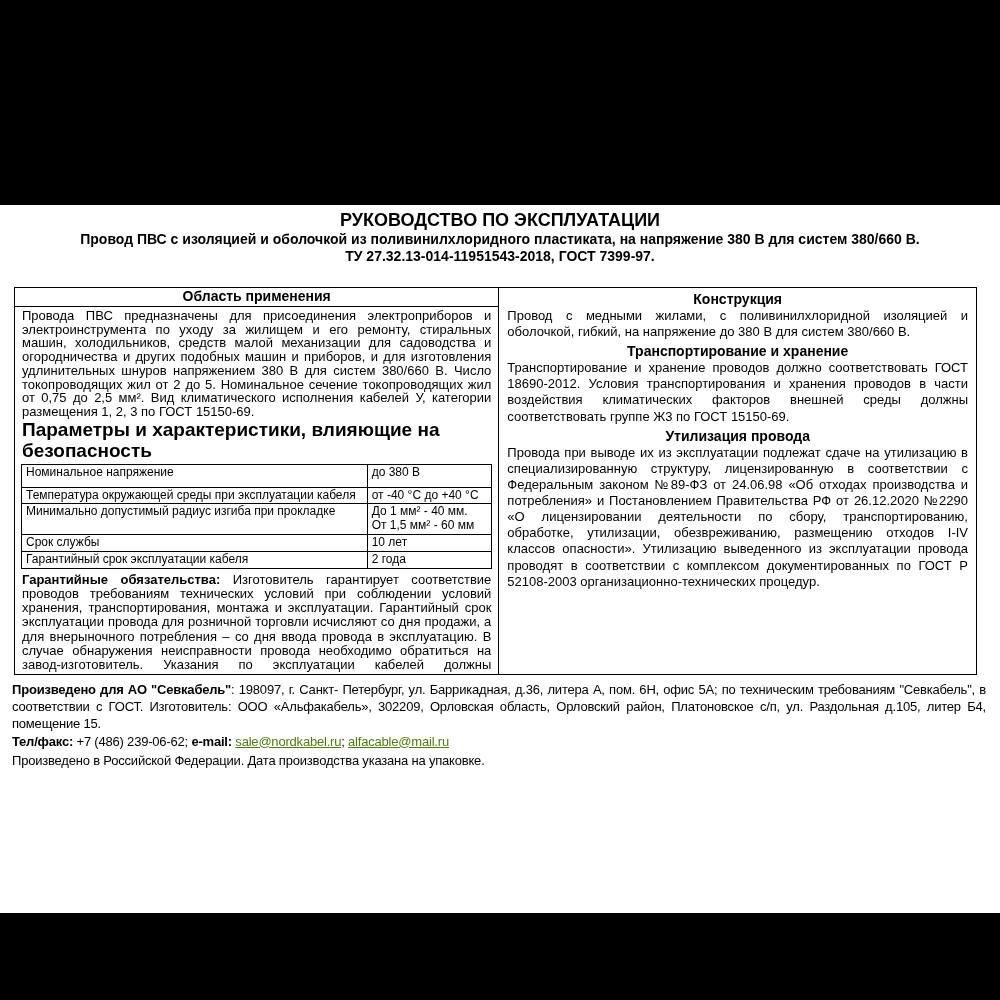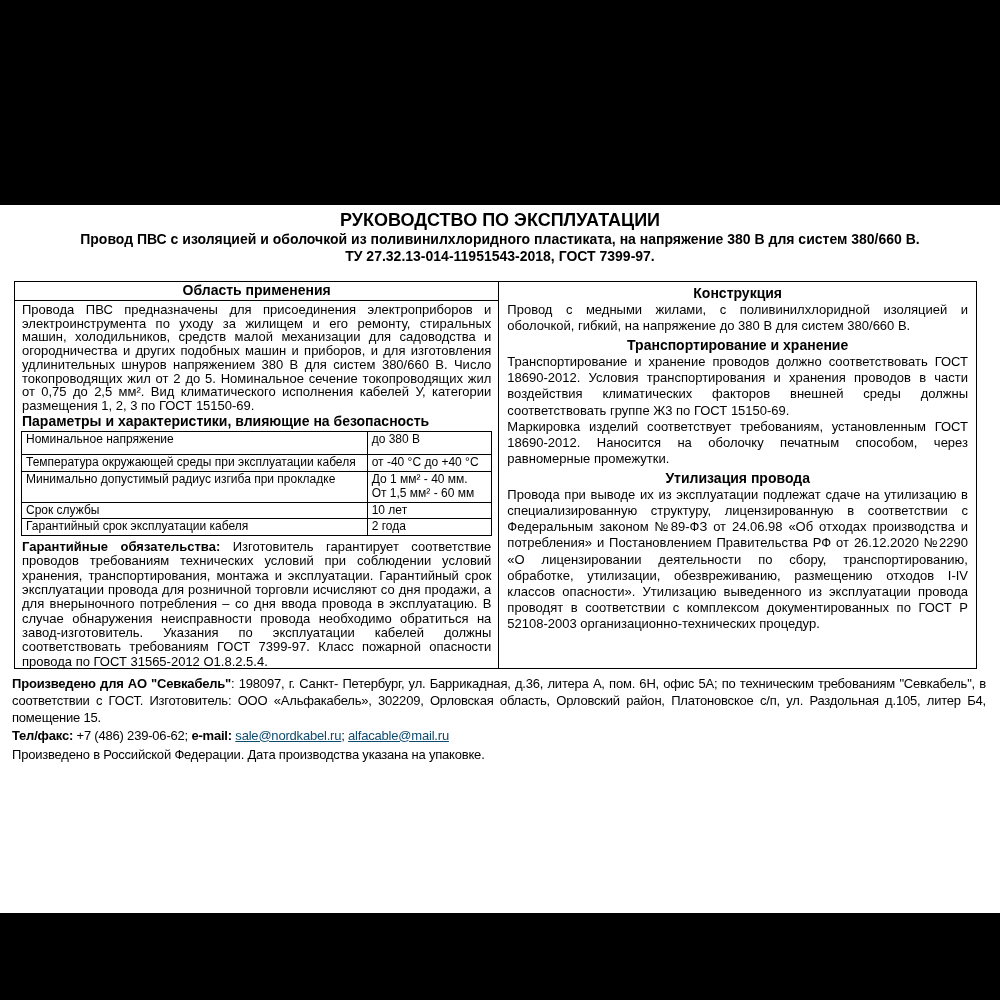--- a/index.html
+++ b/index.html
@@ -26,21 +26,21 @@
     line-height: 1.15;
   }
   .doc-subtitle, .doc-standards {
     text-align: center;
     font-size: 14px;
     font-weight: bold;
     line-height: 1.22;
   }
   .columns {
     display: flex;
-    margin: 16px 23px 0 14px;
+    margin: 22px 23px 0 14px;
     border: 1px solid #000;
     height: 388px;
     overflow: hidden;
   }
   .col-left {
     width: 50.4%;
     border-right: 1px solid #000;
     overflow: hidden;
   }
   .col-right {
@@ -56,21 +56,21 @@
     border-bottom: 1px solid #000;
   }
   .app-text {
     padding: 2px 7px 1px;
     text-align: justify;
     font-size: 13px;
     line-height: 1.06;
   }
   .params-header {
     font-weight: bold;
-    font-size: 14px;
+    font-size: 19px;
     padding: 0 7px;
     line-height: 1.1;
   }
   table.params {
     border-collapse: collapse;
     width: calc(100% - 12px);
     margin: 2px 6px;
     font-size: 12px;
     line-height: 1.15;
   }
@@ -103,21 +103,21 @@
   }
   .doc-footer {
     margin: 7px 14px 0 12px;
     font-size: 13px;
     letter-spacing: -0.2px;
     line-height: 1.3;
   }
   .footer-made-for { text-align: justify; }
   .footer-contacts { margin-top: 1px; }
   .footer-made-in { margin-top: 3px; }
-  a.email-link { color: #0c4a6e; text-decoration: underline; cursor: pointer; }
+  a.email-link { color: #4d7c0f; text-decoration: underline; cursor: pointer; }
 </style>
 </head>
 <body>
 
 <div class="band band-top"></div>
 
 <div class="sheet">
 
   <div class="doc-title">РУКОВОДСТВО ПО ЭКСПЛУАТАЦИИ</div>
   <div class="doc-subtitle">Провод ПВС с изоляцией и оболочкой из поливинилхлоридного пластиката, на напряжение 380 В для систем 380/660 В.</div>
@@ -161,21 +161,20 @@
       </div>
     </div>
 
     <div class="col-right">
       <div class="section-title">Конструкция</div>
       <div class="section-body">Провод с медными жилами, с поливинилхлоридной изоляцией и оболочкой, гибкий, на напряжение до 380 В для систем 380/660 В.</div>
 
       <div class="section-title">Транспортирование и хранение</div>
       <div class="section-body">Транспортирование и хранение проводов должно соответствовать ГОСТ 18690-2012. Условия транспортирования и хранения проводов в части воздействия климатических факторов внешней среды должны соответствовать группе Ж3 по ГОСТ 15150-69.</div>
 
-      <div class="section-body">Маркировка изделий соответствует требованиям, установленным ГОСТ 18690-2012. Наносится на оболочку печатным способом, через равномерные промежутки.</div>
 
       <div class="section-title">Утилизация провода</div>
       <div class="section-body">Провода при выводе их из эксплуатации подлежат сдаче на утилизацию в специализированную структуру, лицензированную в соответствии с Федеральным законом №89-ФЗ от 24.06.98 «Об отходах производства и потребления» и Постановлением Правительства РФ от 26.12.2020 №2290 «О лицензировании деятельности по сбору, транспортированию, обработке, утилизации, обезвреживанию, размещению отходов I-IV классов опасности». Утилизацию выведенного из эксплуатации провода проводят в соответствии с комплексом документированных по ГОСТ Р 52108-2003 организационно-технических процедур.</div>
     </div>
 
   </div>
 
   <div class="doc-footer">
     <div class="footer-made-for">
       <span class="lead-bold">Произведено для АО "Севкабель"</span><span>: 198097, г. Санкт- Петербург, ул. Баррикадная, д.36, литера А, пом. 6Н, офис 5А; по техническим требованиям "Севкабель", в соответствии с ГОСТ. Изготовитель: ООО «Альфакабель», 302209, Орловская область, Орловский район, Платоновское с/п, ул. Раздольная д.105, литер Б4, помещение 15.</span>

